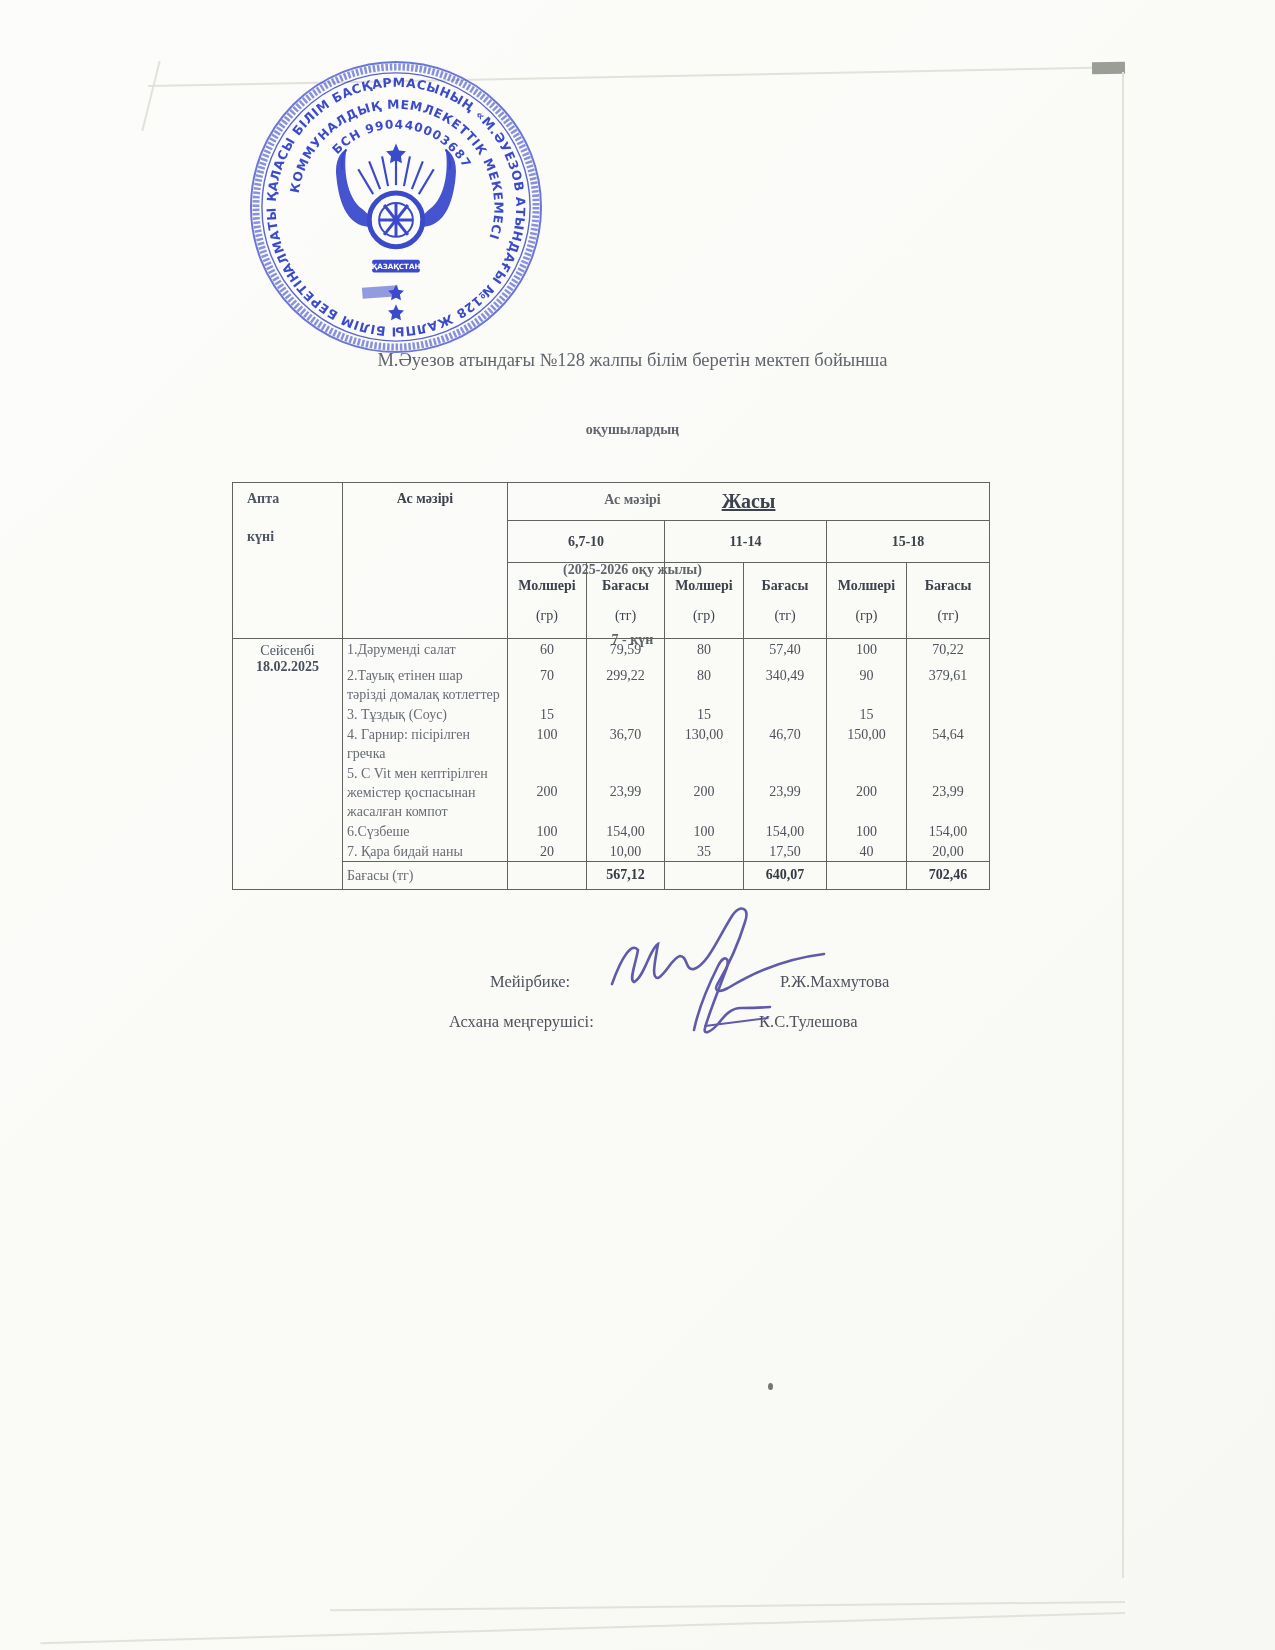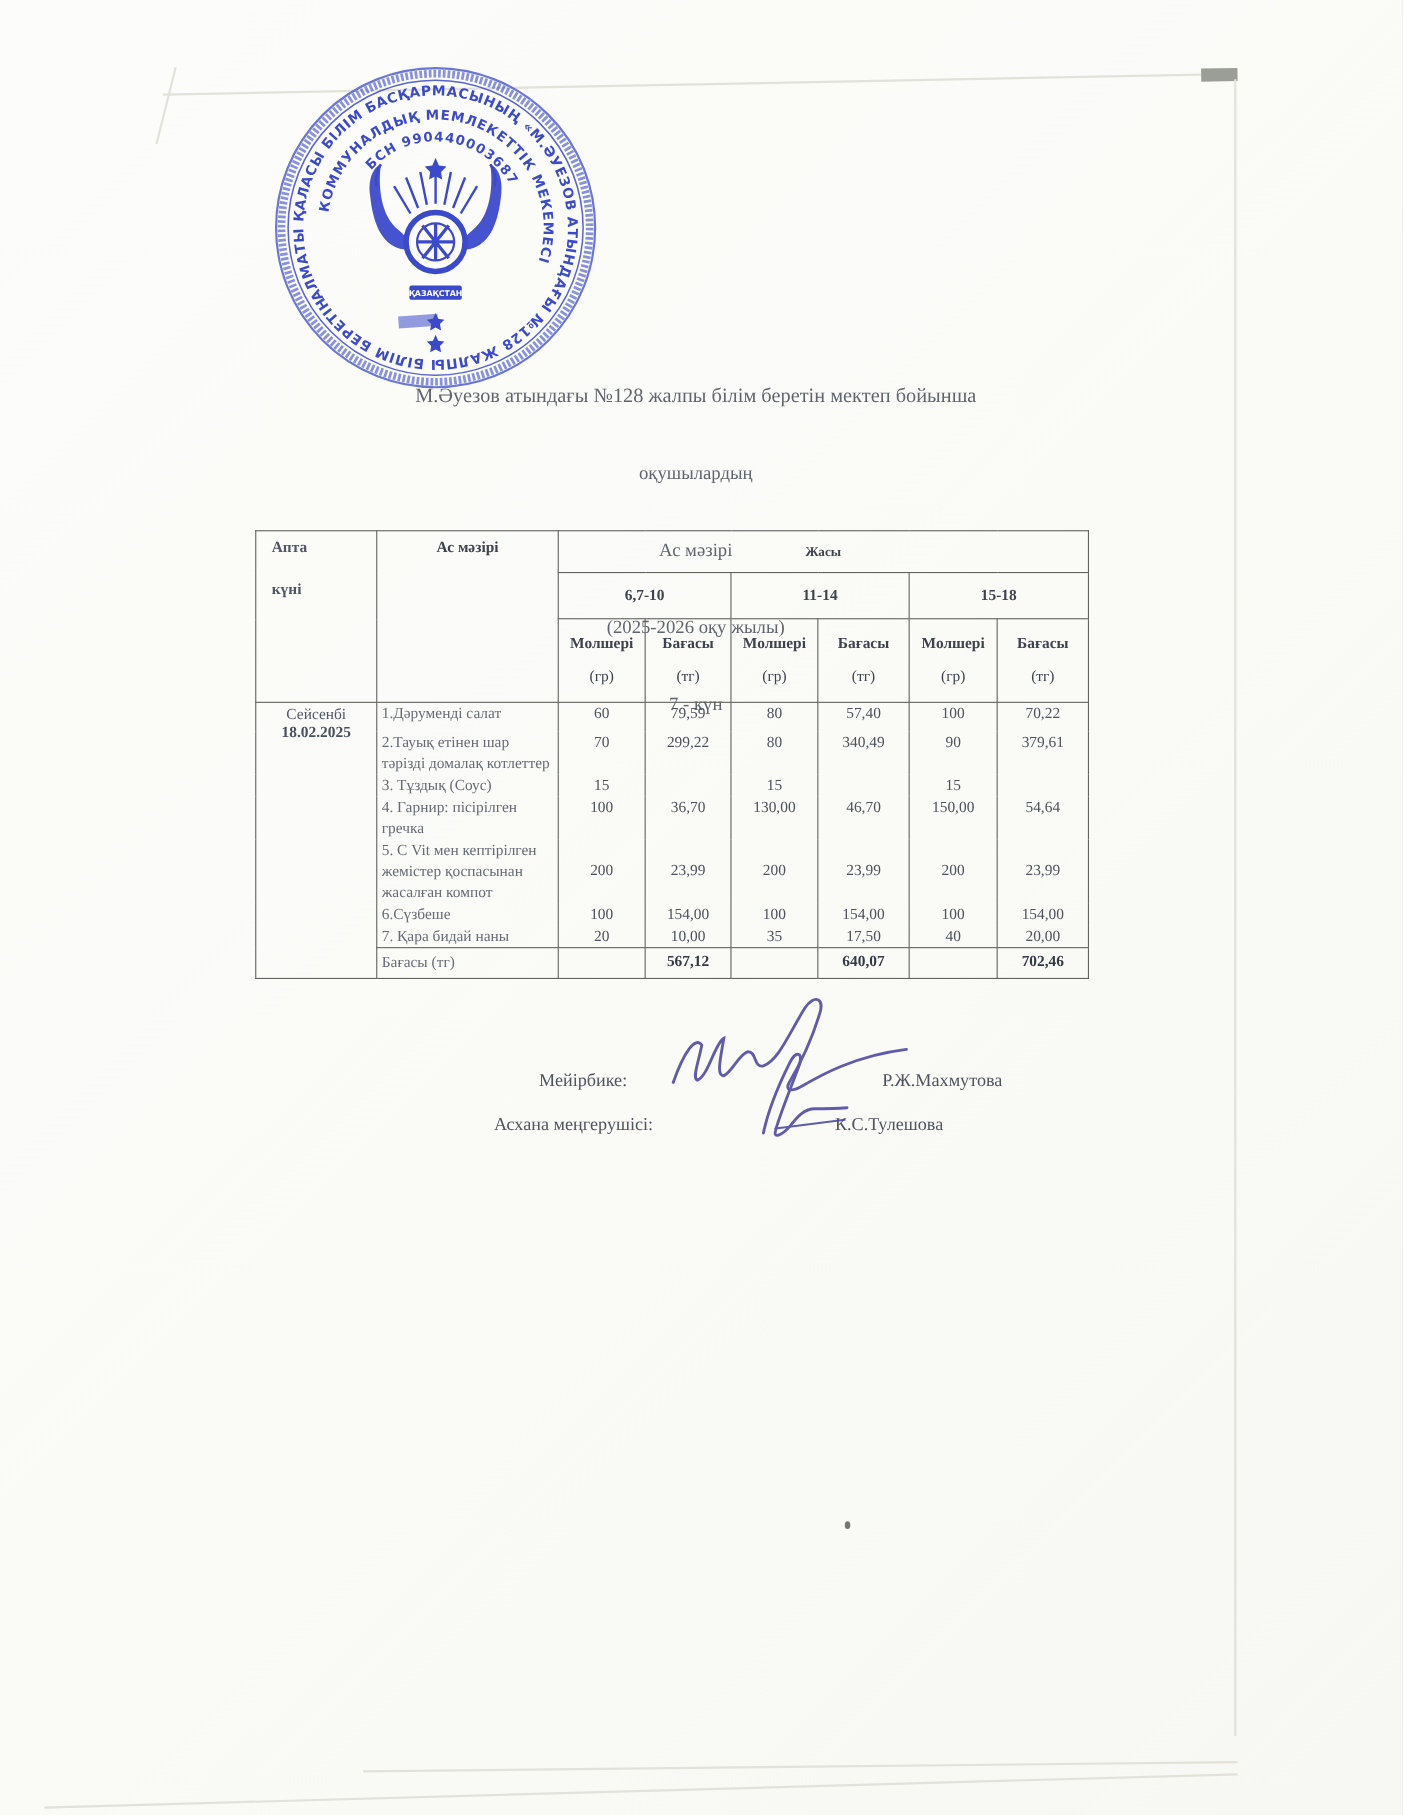--- a/index.html
+++ b/index.html
@@ -14,21 +14,21 @@
   
   .approval{left:201px;top:127px;font-size:17px;line-height:28px;color:#868b93;}
 
   
   .stamp{left:247px;top:58px;width:298px;height:298px;opacity:.92;}
 
   
   .titleblock{left:155px;top:303px;width:955px;text-align:center;color:#60656d;}
   .titleblock div{line-height:26px;margin-top:44px;}
   .t1{font-size:18.5px;}
-  .t2{font-size:17px;}
+  .t2{font-size:14px;font-weight:bold;}
 
   
   table.menu{position:absolute;left:232px;top:482px;border-collapse:collapse;table-layout:fixed;width:757px;color:#4d525b;}
   table.menu td{border:1px solid #61635f;padding:0 4px;font-size:14px;vertical-align:middle;}
   .hdr{font-weight:bold;color:#3d434d;text-align:center;font-size:15px;}
   .day-cell{vertical-align:top !important;text-align:center;color:#4f5663;padding-top:4px !important;}
   .dish-cell{font-size:13.5px;line-height:19px;color:#666b74;vertical-align:top !important;padding-top:1px !important;}
   .num{text-align:center;font-size:13.5px;color:#4d525b;}
   .v-top{vertical-align:top !important;padding-top:1px !important;line-height:19px;}
   .v-mid{vertical-align:middle !important;}
@@ -136,21 +136,21 @@
     </colgroup>
 
     <tbody>
         <tr style="height:38px;">
       <td rowspan="3" class="hdr day-cell" style="vertical-align:top !important;padding-top:8px !important;font-weight:bold;text-align:left;padding-left:14px !important;">
         <div>Апта</div>
         <div style="height:22px;"></div>
         <div>күні</div>
       </td>
       <td rowspan="3" class="hdr" style="vertical-align:top !important;padding-top:8px !important;">Ас мәзірі</td>
-      <td colspan="6" class="hdr" style="font-size:12px;">Жасы</td>
+      <td colspan="6" class="hdr" style="font-size:20px;text-decoration:underline;">Жасы</td>
     </tr>
     <tr style="height:42px;">
       <td colspan="2" class="hdr">6,7-10</td>
       <td colspan="2" class="hdr">11-14</td>
       <td colspan="2" class="hdr">15-18</td>
     </tr>
     <tr style="height:76px;">
       <td class="hdr">
             <div>Молшері</div>
             <div style="height:14px;"></div>
@@ -257,21 +257,21 @@
       <td class="tot">567,12</td>
       <td></td>
       <td class="tot">640,07</td>
       <td></td>
       <td class="tot">702,46</td>
     </tr>
   </tbody>
     </table>
 
   <div class="abs sig-label" style="left:449px;top:972px;margin-left:41px;">Мейірбике:</div>
-  <div class="abs sig-label" style="left:802px;top:972px;">Р.Ж.Махмутова</div>
+  <div class="abs sig-label" style="left:780px;top:972px;">Р.Ж.Махмутова</div>
   <div class="abs sig-label" style="left:449px;top:1012px;">Асхана меңгерушісі:</div>
   <div class="abs sig-label" style="left:759px;top:1012px;">К.С.Тулешова</div>
 
   <svg class="abs sig-svg" viewBox="0 0 250 140">
     <g stroke="#4f4aa2" stroke-width="2.6" fill="none" stroke-linecap="round" opacity="0.9">
       <path d="M14,86 C24,58 34,44 40,52 C37,68 31,82 36,84 C46,80 52,50 60,46 C57,64 53,80 60,80 C68,76 74,60 82,58 C90,58 87,73 96,71 C110,66 120,40 134,18 C142,6 152,9 147,24 C140,47 129,70 119,87 C116,93 121,95 130,90 C147,80 178,62 226,56"></path>
       <path d="M96,132 C101,108 110,88 120,68 C126,56 133,59 128,72 C119,96 110,118 107,130 C105,137 112,135 120,126 C127,117 133,110 143,110 C152,110 160,110 172,109"></path>
       <path d="M107,128 L170,120" stroke-width="1.8"></path>
     </g>
   </svg>

